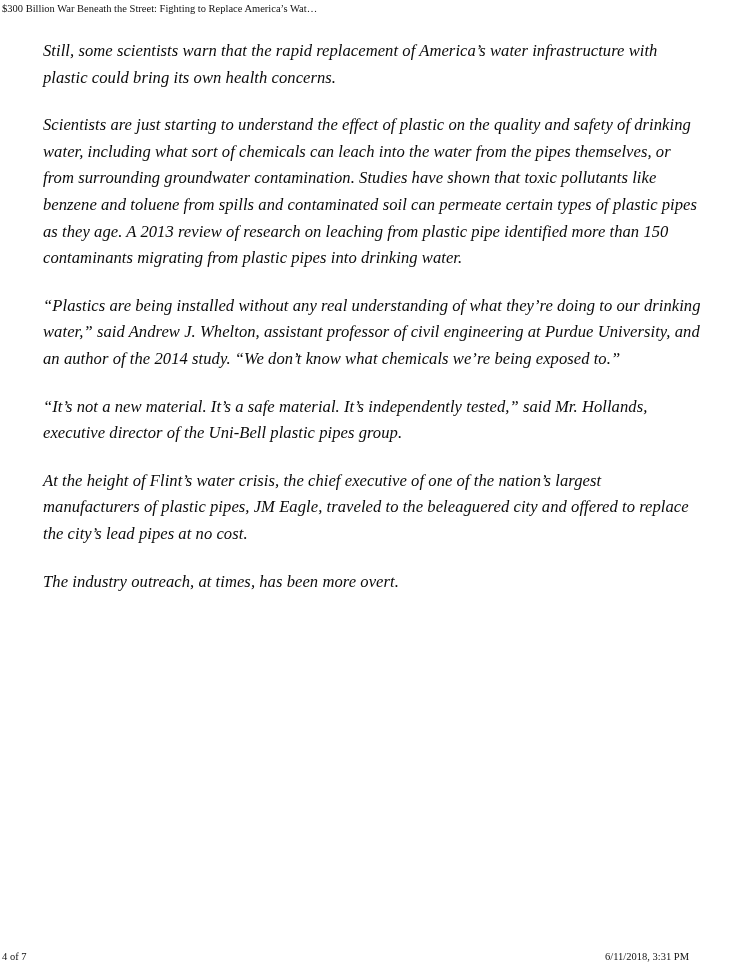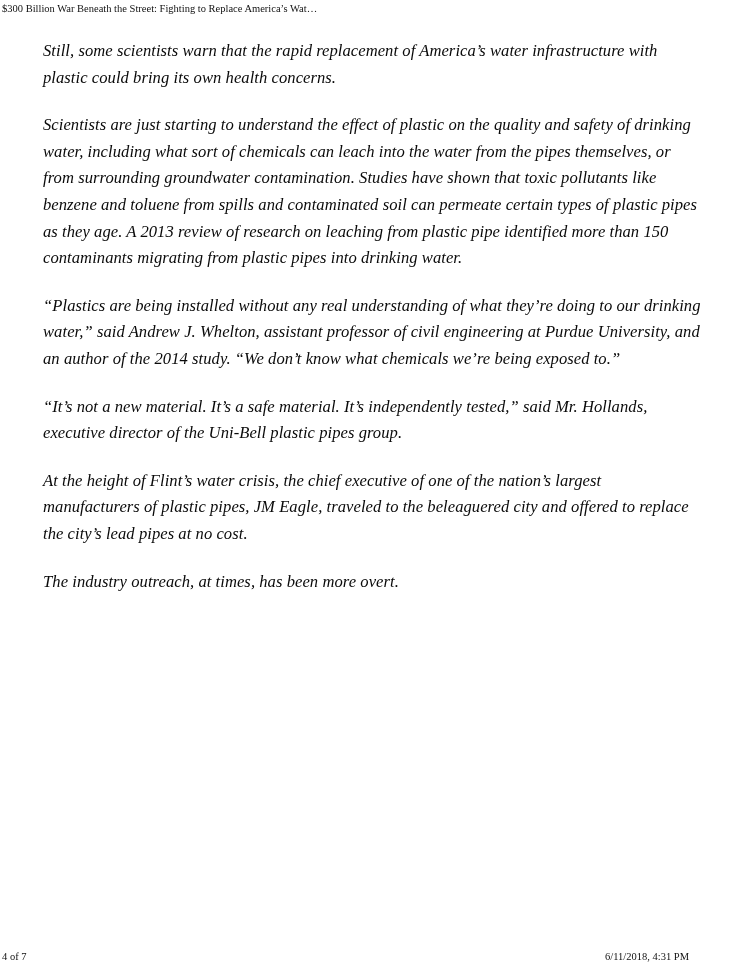--- a/index.html
+++ b/index.html
@@ -100,14 +100,14 @@
   <p>Still, some scientists warn that the rapid replacement of America’s water infrastructure with plastic could bring its own health concerns.</p>
   <p>Scientists are just starting to understand the effect of plastic on the quality and safety of drinking water, including what sort of chemicals can leach into the water from the pipes themselves, or from surrounding groundwater contamination. Studies have shown that toxic pollutants like benzene and toluene from spills and contaminated soil can permeate certain types of plastic pipes as they age. A 2013 review of research on leaching from plastic pipe identified more than 150 contaminants migrating from plastic pipes into drinking water.</p>
   <p>“Plastics are being installed without any real understanding of what they’re doing to our drinking water,” said Andrew J. Whelton, assistant professor of civil engineering at Purdue University, and an author of the 2014 study. “We don’t know what chemicals we’re being exposed to.”</p>
   <p>“It’s not a new material. It’s a safe material. It’s independently tested,” said Mr. Hollands, executive director of the Uni-Bell plastic pipes group.</p>
   <p>At the height of Flint’s water crisis, the chief executive of one of the nation’s largest manufacturers of plastic pipes, JM Eagle, traveled to the beleaguered city and offered to replace the city’s lead pipes at no cost.</p>
   <p>The industry outreach, at times, has been more overt.</p>
 </div>
 
 <div class="print-footer">
   <span class="page-indicator">4 of 7</span>
-  <span class="print-timestamp">6/11/2018, 4:31 PM</span>
+  <span class="print-timestamp">6/11/2018, 3:31 PM</span>
 </div>
 
 </body></html>

